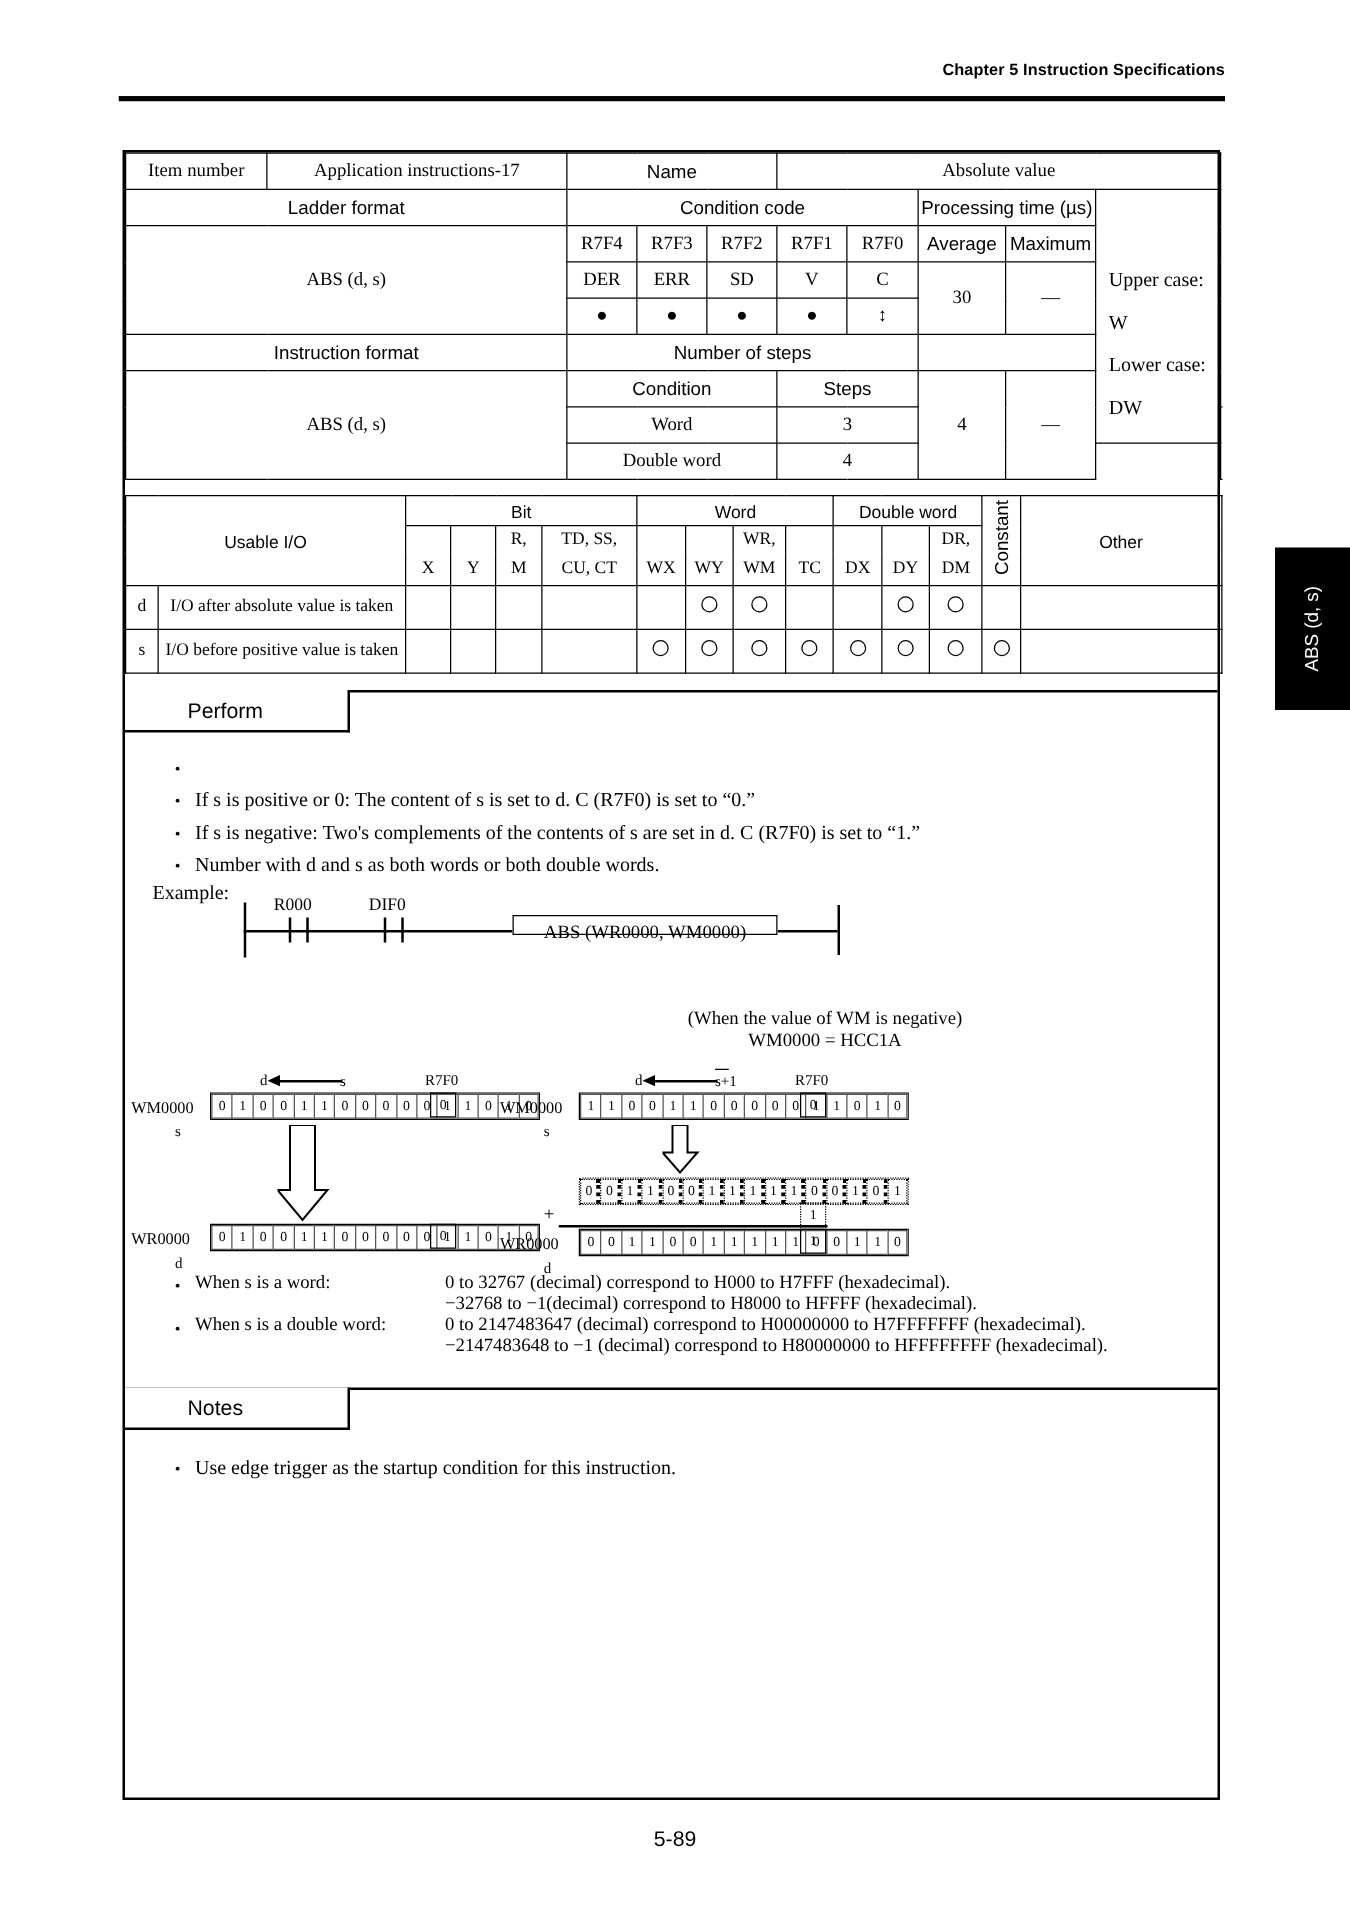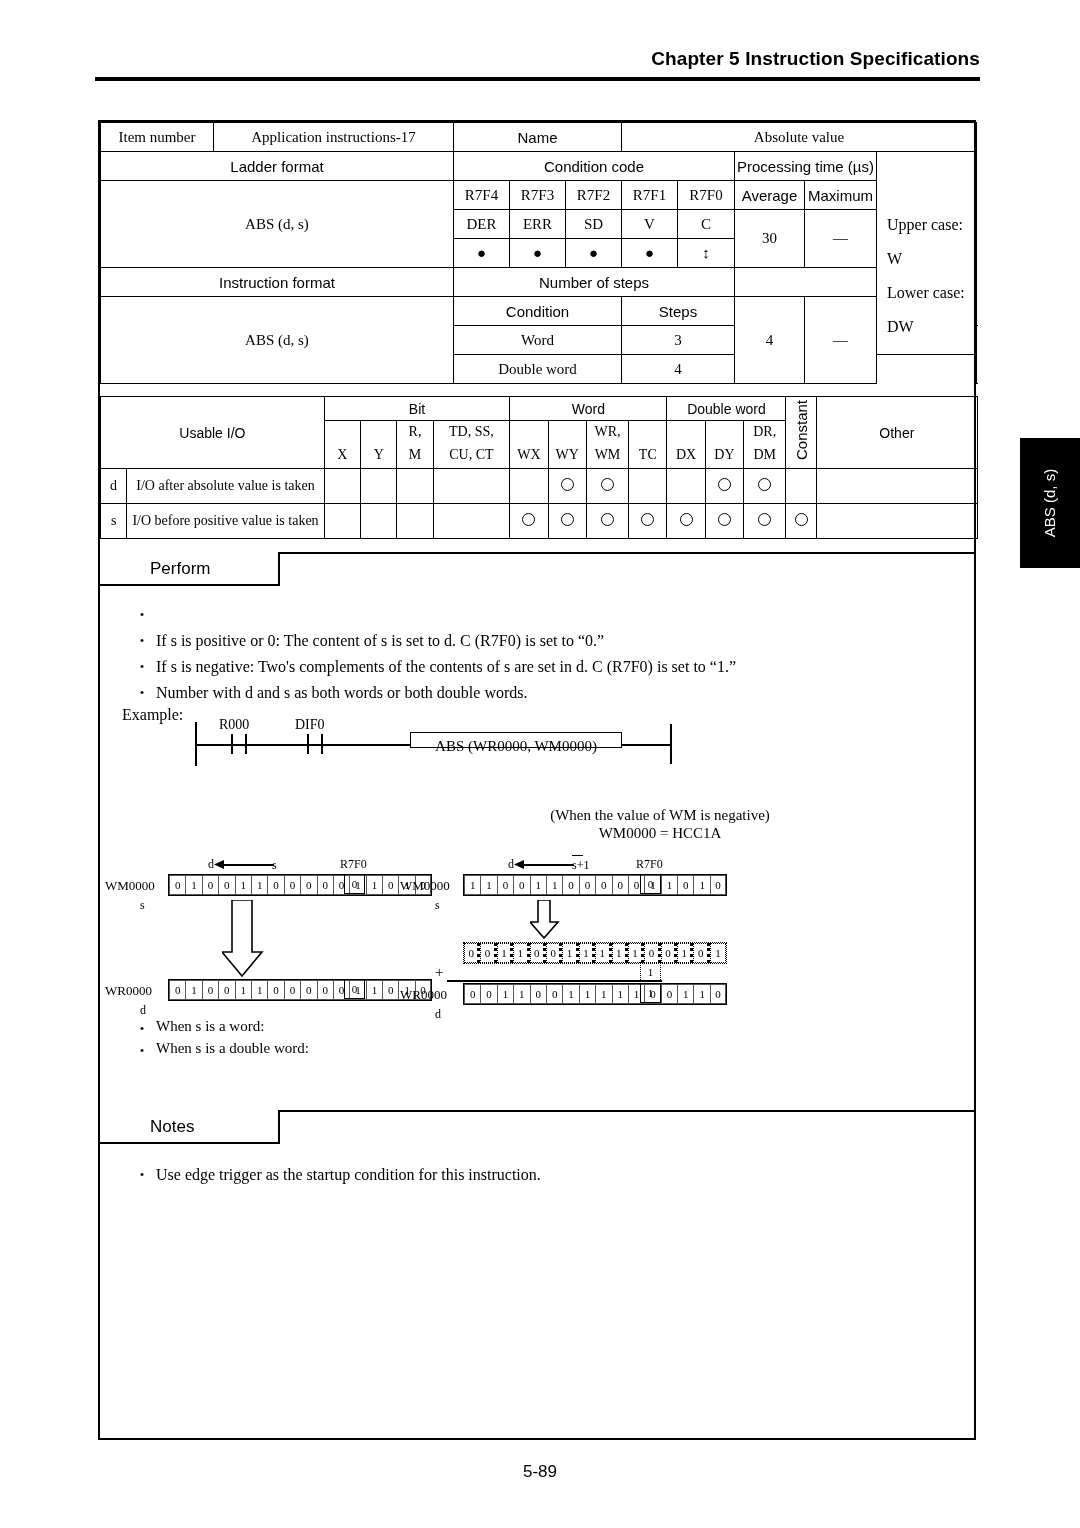--- a/index.html
+++ b/index.html
@@ -11,21 +11,21 @@
     color:#000;
     position:relative;
     overflow:hidden;
   }
 
   
   #page-header {
     position:absolute; left:95px; top:48px; width:885px;
     text-align:right;
     font-family:"Liberation Sans", sans-serif;
-    font-size:19px; font-weight:bold; letter-spacing:0.1px;
+    font-size:13px; font-weight:bold; letter-spacing:0.1px;
   }
   #header-rule {
     position:absolute; left:95px; top:77px; width:885px; height:4px;
     background:#000;
     border-top:1px solid #000;
   }
 
   
   #side-tab {
     position:absolute; left:1020px; top:438px; width:60px; height:130px;
@@ -536,24 +536,32 @@
         <div class="bitcell">1</div>
         <div class="bitcell">0</div>
       </div>
     <div class="flagbox" style="left:540px;top:861px">1</div>
   </div>
 
   <div class="bullets" style="left:28px; top:896px; width:830px; font-size:15px">
     <div class="row" style="margin-bottom:0">
       <div class="bul">•</div>
       <div style="width:200px">When s is a word:</div>
+      <div>
+        <div>0 to 32767 (decimal) correspond to H000 to H7FFF (hexadecimal).</div>
+        <div>−32768 to −1(decimal) correspond to H8000 to HFFFF (hexadecimal).</div>
+      </div>
     </div>
     <div class="row" style="margin-bottom:0">
       <div class="bul">•</div>
       <div style="width:200px">When s is a double word:</div>
+      <div>
+        <div>0 to 2147483647 (decimal) correspond to H00000000 to H7FFFFFFF (hexadecimal).</div>
+        <div>−2147483648 to −1 (decimal) correspond to H80000000 to HFFFFFFFF (hexadecimal).</div>
+      </div>
     </div>
   </div>
 
   <div class="sec-rule" style="top:988px"></div>
   <div class="sec-tab" style="left:0px; top:988px">Notes</div>
 
   <div class="bullets" style="left:28px; top:1042px; width:820px">
     <div class="row">
       <div class="bul">•</div>
       <div class="txt">Use edge trigger as the startup condition for this instruction.</div>

